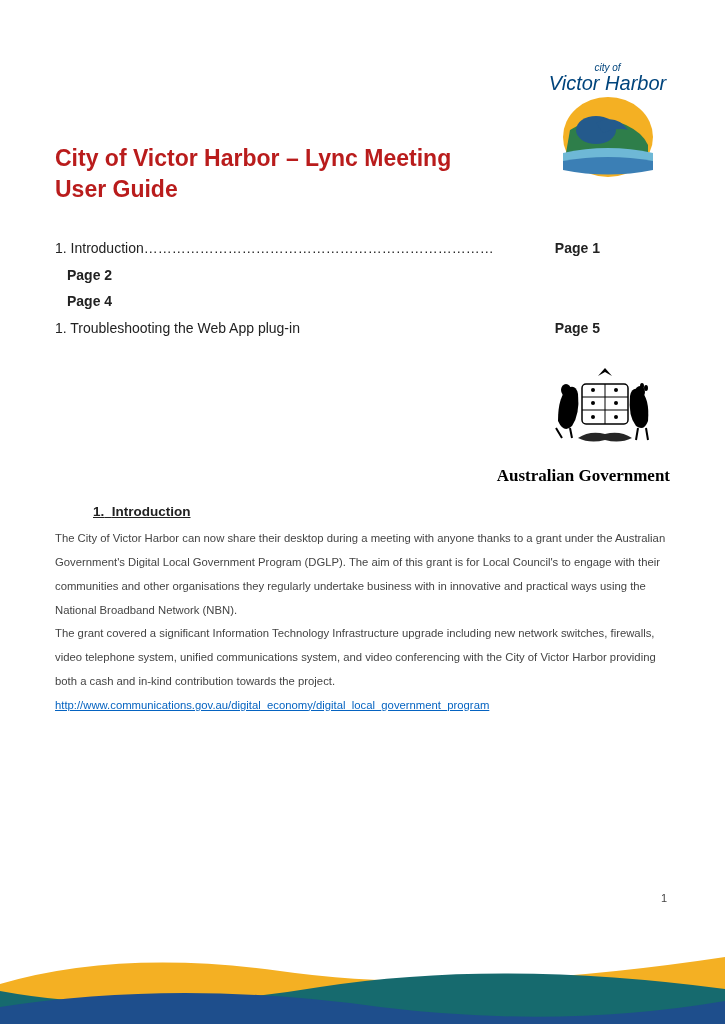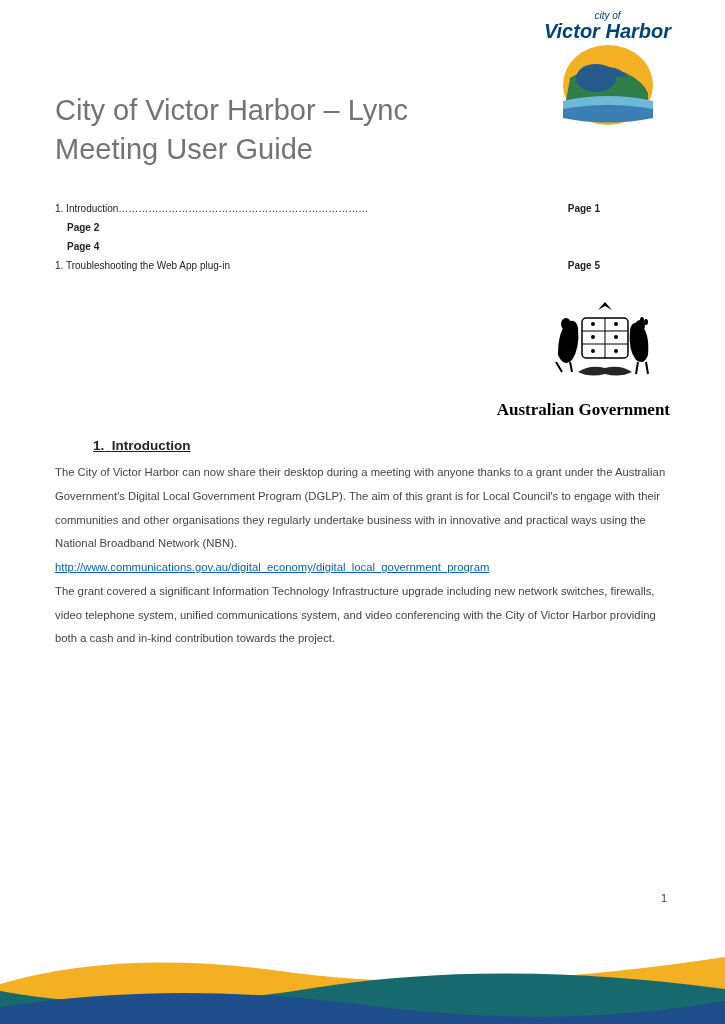--- a/index.html
+++ b/index.html
@@ -9,21 +9,21 @@
     }
     body {
       width: 725px;
       height: 1024px;
       font-family: Arial, Helvetica, sans-serif;
       background: #ffffff;
       position: relative;
       overflow: hidden;
     }
     .page {
-      padding: 26px 55px 0 55px;
+      padding: 78px 55px 0 55px;
       height: 100%;
       position: relative;
     }
     .header {
       position: relative;
       margin-bottom: 30px;
     }
     .logo-area {
       position: absolute;
       top: -15px;
@@ -35,40 +35,40 @@
       font-style: italic;
       color: #00447c;
       font-size: 10px;
       line-height: 1;
       margin-bottom: -2px;
       display: block;
       text-align: center;
     }
     .logo-text .big {
       font-size: 20px;
-      font-weight: bold;
+      font-weight: normal;
       display: block;
     }
     .logo-svg {
       width: 120px;
       height: 85px;
       display: block;
       margin: 4px auto 0;
     }
     .title {
-      font-size: 29px;
-      font-weight: normal;
-      color: #737373;
+      font-size: 23px;
+      font-weight: bold;
+      color: #b91c1c;
       line-height: 1.35;
       padding-top: 65px;
       max-width: 430px;
     }
     .toc {
       margin-top: 28px;
-      font-size: 10px;
+      font-size: 14px;
       color: #222;
       line-height: 1.9;
     }
     .toc-row {
       display: flex;
       justify-content: space-between;
       width: 545px;
     }
     .toc-label {
       white-space: nowrap;
@@ -194,24 +194,24 @@
       <path d="M 38 72 Q 50 64 65 68 Q 80 64 92 72 Q 80 78 65 74 Q 50 78 38 72" fill="#000" opacity="0.85"></path>
     </svg>
     <div class="crest-label">Australian Government</div>
   </div>
 
   <div>
     <div class="section-heading">
       <span>1.</span>&nbsp;&nbsp;<span>Introduction</span>
     </div>
     <p class="body-text">The City of Victor Harbor can now share their desktop during a meeting with anyone thanks to a grant under the Australian Government's Digital Local Government Program (DGLP).   The aim of this grant is for Local Council's to engage with their communities and other organisations they regularly undertake business with in innovative and practical ways using the National Broadband Network (NBN).</p>
+    <p class="body-text">The grant covered a significant Information Technology Infrastructure upgrade including new network switches, firewalls, video telephone system, unified communications system, and video conferencing with the City of Victor Harbor providing both a cash and in-kind contribution towards the project.</p>
     <p class="body-text">
       <a href="#" class="link">http://www.communications.gov.au/digital_economy/digital_local_government_program</a>
     </p>
-    <p class="body-text">The grant covered a significant Information Technology Infrastructure upgrade including new network switches, firewalls, video telephone system, unified communications system, and video conferencing with the City of Victor Harbor providing both a cash and in-kind contribution towards the project.</p>
   </div>
 
   <div class="page-number">1</div>
 
   <svg class="footer-waves" viewBox="0 0 725 95" preserveAspectRatio="none">
     <path d="M 0 55 Q 120 20 280 42 Q 460 68 725 28 L 725 95 L 0 95 Z" fill="#f4b023"></path>
     <path d="M 0 62 Q 140 88 320 58 Q 500 30 725 60 L 725 95 L 0 95 Z" fill="#166a6e"></path>
     <path d="M 0 78 Q 180 50 380 78 Q 560 100 725 72 L 725 95 L 0 95 Z" fill="#1e4e8c"></path>
   </svg>
 

